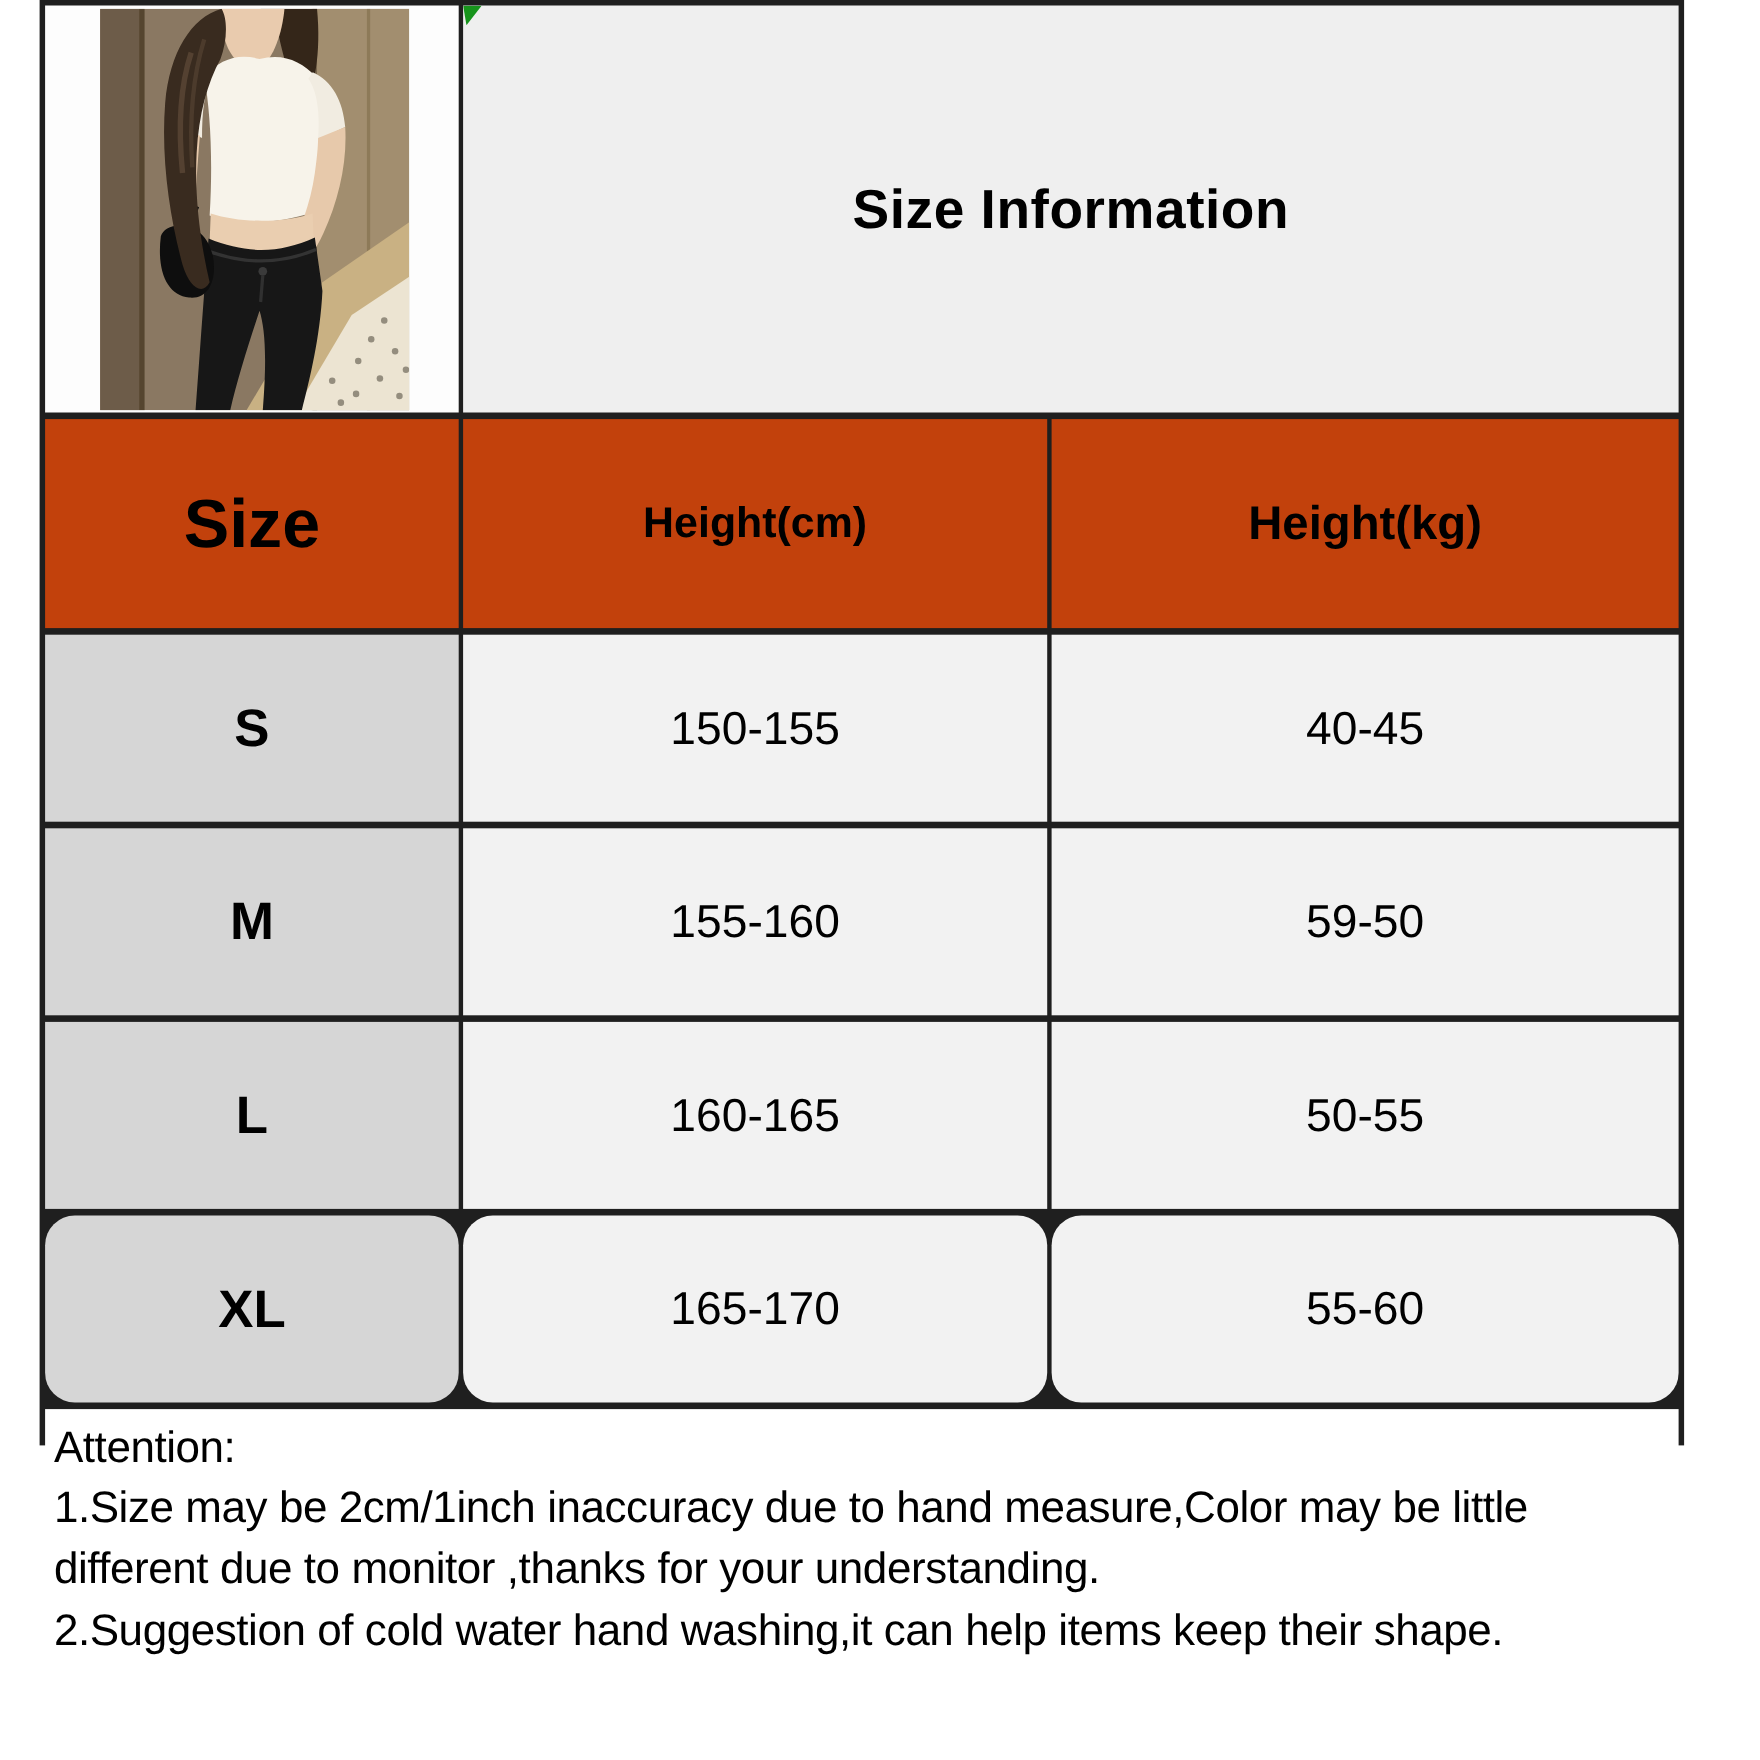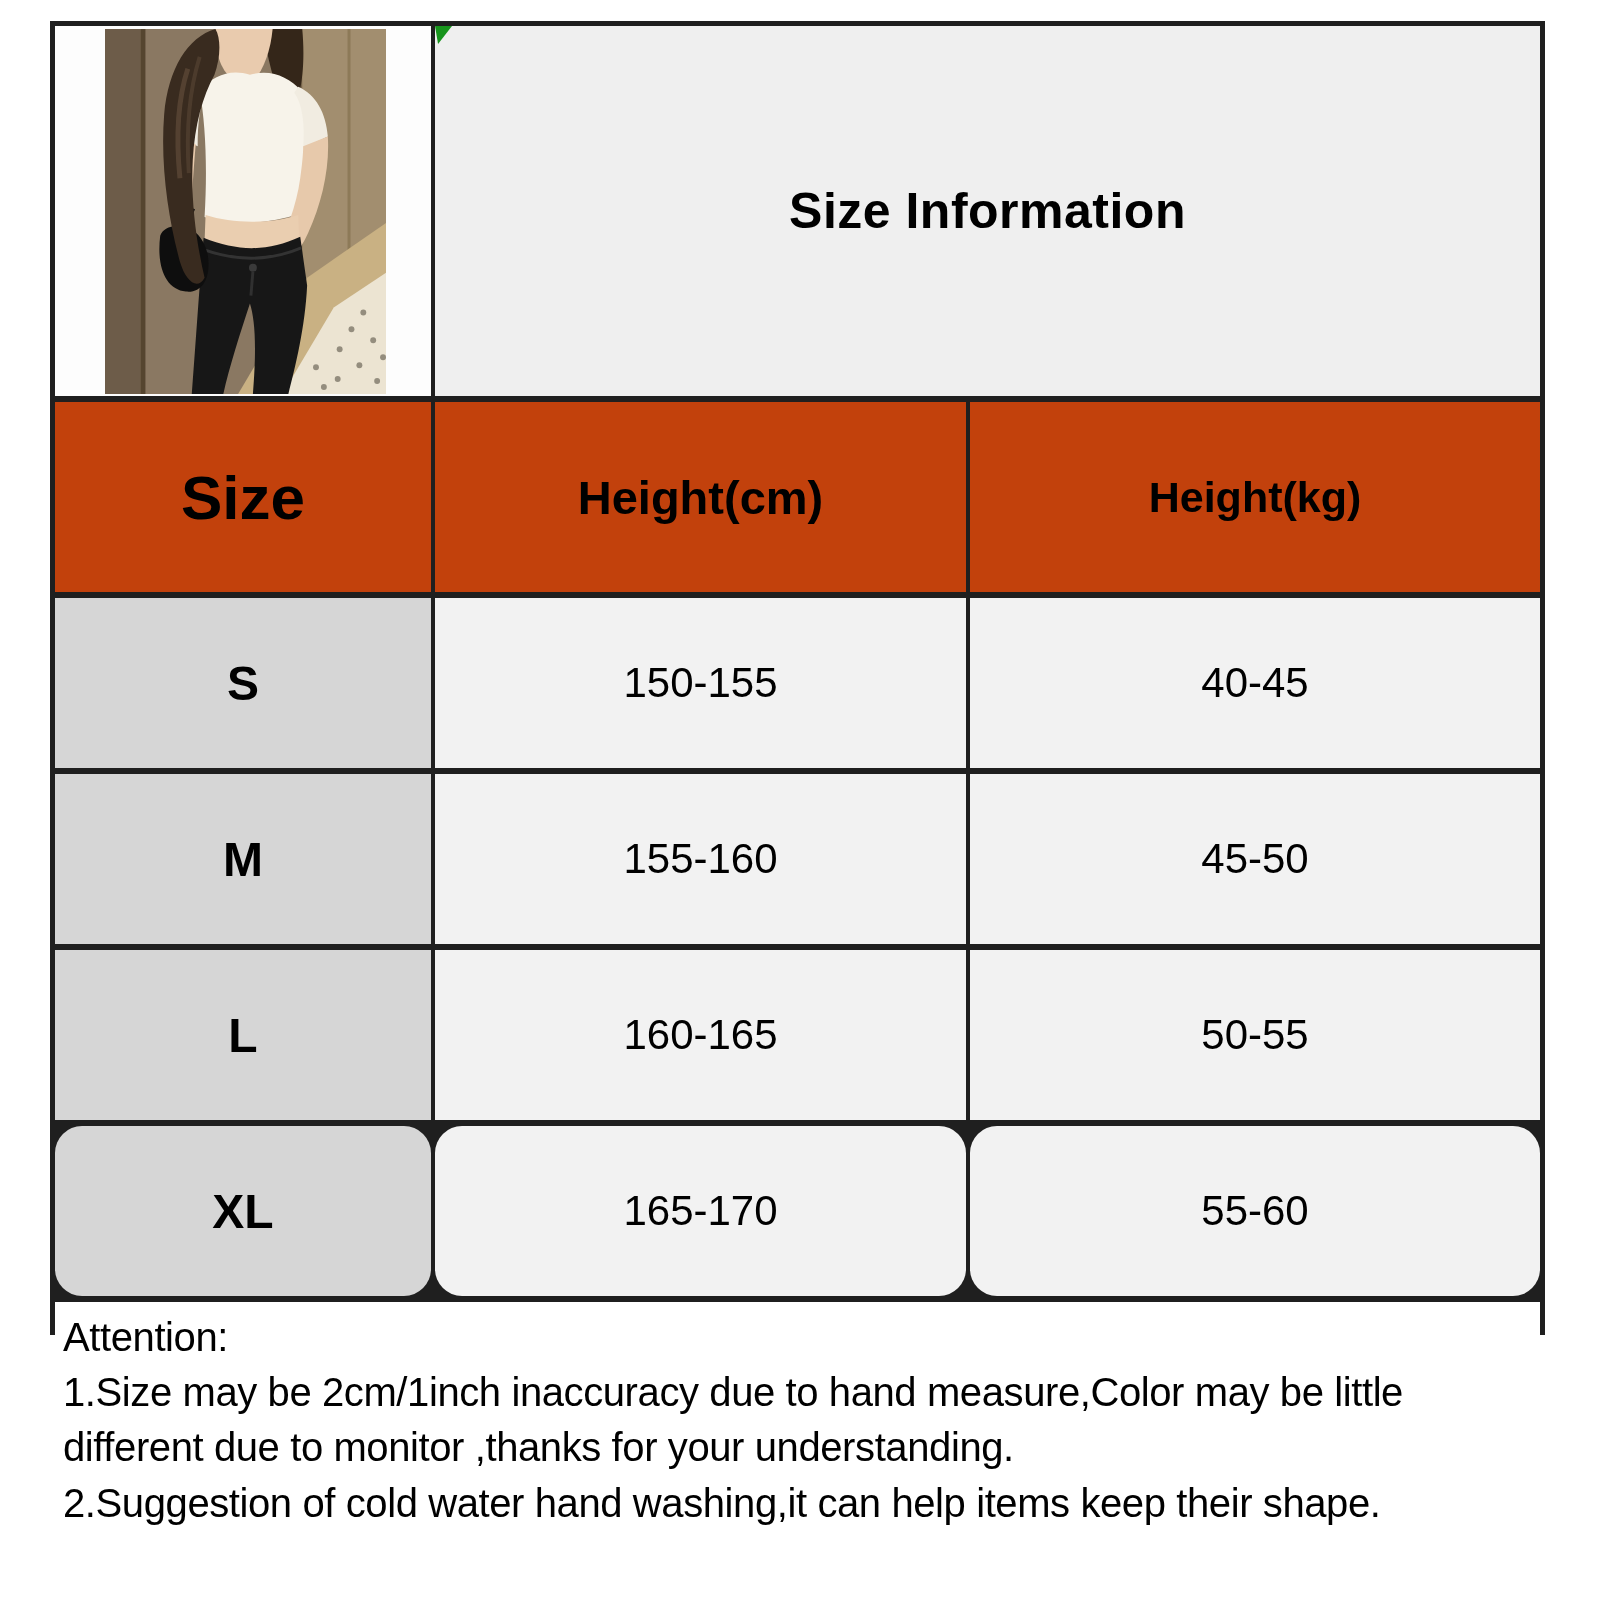--- a/index.html
+++ b/index.html
@@ -2,44 +2,44 @@
 <html><head>
 <meta charset="utf-8">
 <style>
   html,body { margin:0; padding:0; }
   body {
     width:1600px; height:1600px; background:#ffffff; position:relative;
     font-family:"Liberation Sans", sans-serif; color:#000;
     -webkit-font-smoothing:antialiased;
   }
   .sheet {
-    position:absolute; left:50px; top:0; width:1495px; height:1314px;
+    position:absolute; left:36px; top:0; width:1495px; height:1314px;
     box-sizing:border-box; background:#1f1f1f; padding:5px;
     display:grid;
     grid-template-columns:376px 531px 1fr;
     grid-template-rows:370px 190px 170px 170px 170px 170px 1fr;
-    column-gap:4px; row-gap:6px;margin-top:21px;
+    column-gap:4px; row-gap:6px;
   }
   .cell { display:flex; align-items:center; justify-content:center; }
   .photo-cell {
     grid-column:1; grid-row:1; background:#fdfdfd;
     box-sizing:border-box; padding:3px 45px 2px 50px;
   }
   .photo-cell svg { width:100%; height:100%; display:block; }
   .title-cell {
     grid-column:2 / 4; grid-row:1; background:#efefef; position:relative;
   }
   .page-title { font-size:50px; font-weight:700; letter-spacing:0.5px; }
   .green-flag {
     position:absolute; top:0; left:0; width:17px; height:18px;
     background:#17941c; clip-path:polygon(0 0, 100% 0, 18% 100%);
   }
   .hdr { background:#c2410c; font-weight:700; }
   .hdr-size { grid-column:1; grid-row:2; font-size:62px; }
-  .hdr-height { grid-column:2; grid-row:2; font-size:47px; }
+  .hdr-height { grid-column:2; grid-row:2; font-size:39px; }
   .hdr-weight { grid-column:3; grid-row:2; font-size:43px; }
   .size-cell { grid-column:1; background:#d6d6d6; font-weight:700; font-size:48px; }
   .val-cell { background:#f2f2f2; font-weight:400; font-size:42px; }
   .r3 { grid-row:3; } .r4 { grid-row:4; } .r5 { grid-row:5; } .r6 { grid-row:6;border-radius:27px; }
   .c2 { grid-column:2; } .c3 { grid-column:3; }
   .attention {
     grid-column:1 / 4; grid-row:7; background:#ffffff;
     box-sizing:border-box; padding:8px 14px 0 8px;
     font-size:40px; line-height:1.38; letter-spacing:-0.4px;
   }
@@ -106,21 +106,21 @@
   <div class="cell hdr hdr-size">Size</div>
   <div class="cell hdr hdr-height">Height(cm)</div>
   <div class="cell hdr hdr-weight">Height(kg)</div>
 
   <div class="cell size-cell r3">S</div>
   <div class="cell val-cell c2 r3">150-155</div>
   <div class="cell val-cell c3 r3">40-45</div>
 
   <div class="cell size-cell r4">M</div>
   <div class="cell val-cell c2 r4">155-160</div>
-  <div class="cell val-cell c3 r4">45-50</div>
+  <div class="cell val-cell c3 r4">59-50</div>
 
   <div class="cell size-cell r5">L</div>
   <div class="cell val-cell c2 r5">160-165</div>
   <div class="cell val-cell c3 r5">50-55</div>
 
   <div class="cell size-cell r6">XL</div>
   <div class="cell val-cell c2 r6">165-170</div>
   <div class="cell val-cell c3 r6">55-60</div>
 
   <div class="attention">

